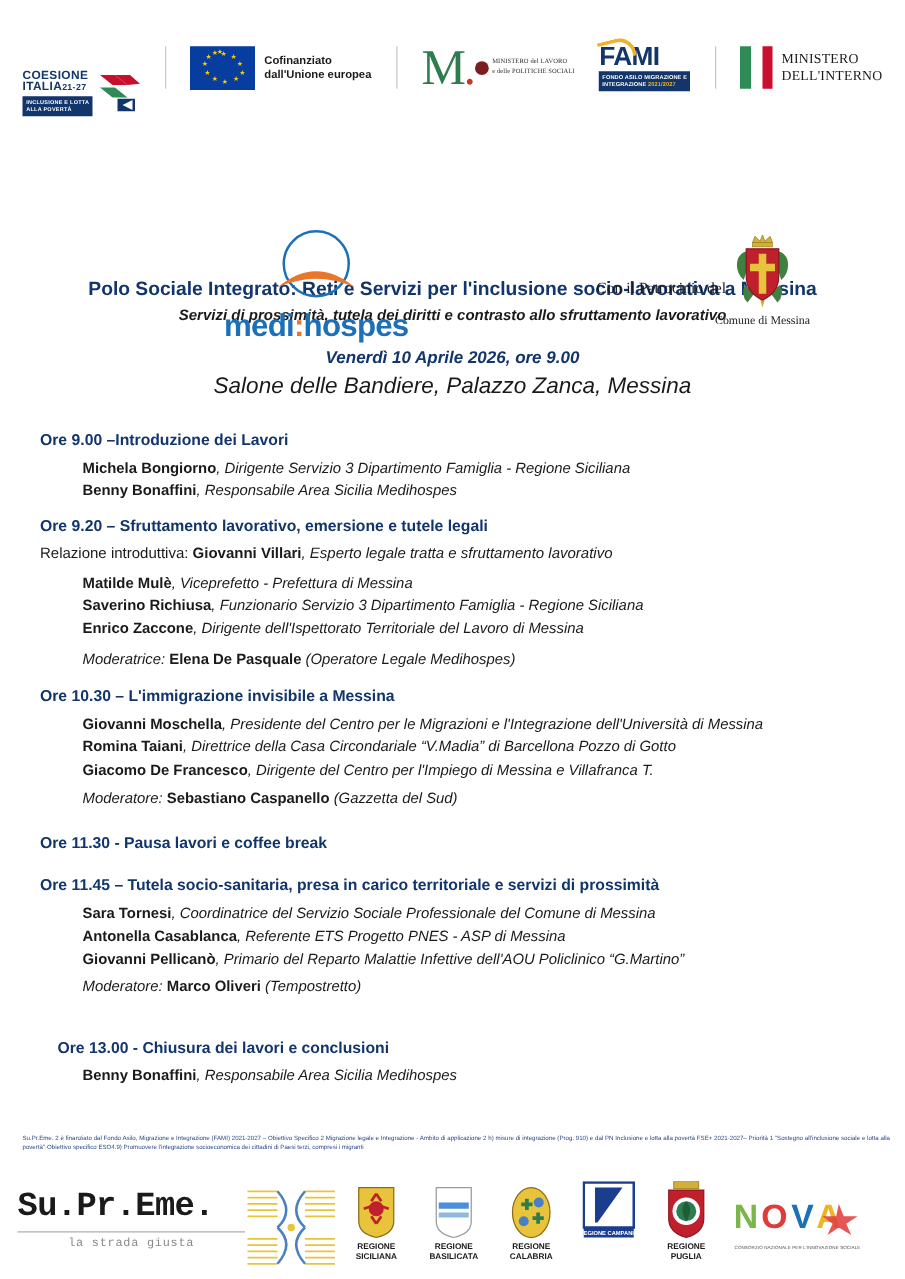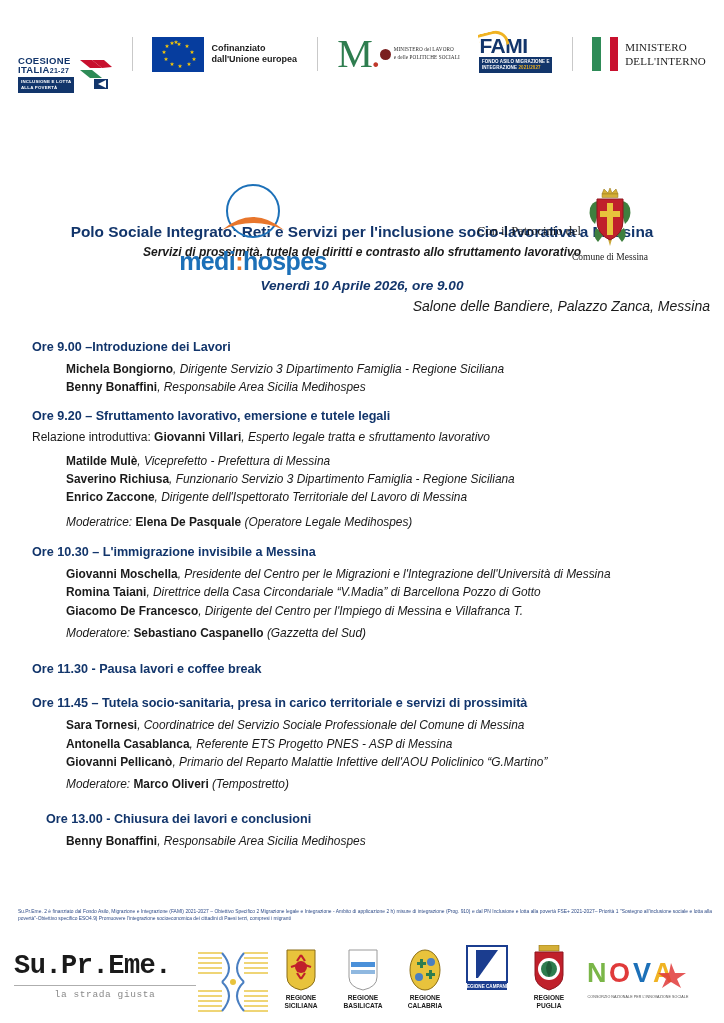--- a/index.html
+++ b/index.html
@@ -165,21 +165,21 @@
   }
   .title-sub {
     font-size: 12px; font-weight: bold; font-style: italic;
     color: #1a1a1a; margin-top: 3px; line-height: 1.3;
   }
   .date-line {
     font-size: 13.6px; font-weight: bold; font-style: italic;
     color: #12356b; margin-top: 17px;
   }
   .venue-line {
-    font-size: 14px; font-style: italic; color: #1a1a1a; margin-top: 5px; text-align: right;
+    font-size: 18px; font-style: italic; color: #1a1a1a; margin-top: 5px;
   }
 
   
   .program { margin-top: 26px; padding: 0 24px 0 32px; }
   .block { margin-bottom: 13px; }
   .block-head {
     font-size: 12.6px; font-weight: bold; color: #12356b;
     margin-bottom: 6px;
   }
   .intro-line {
@@ -441,21 +441,21 @@
       </div>
       <div class="speaker">
         <span class="nm">Giovanni Pellicanò</span><span class="role">, Primario del Reparto Malattie Infettive dell'AOU Policlinico “G.Martino”</span>
       </div>
     </div>
     <div class="moderator" style="margin-top:5px">
       <span>Moderatore: </span><span class="nm">Marco Oliveri</span><span> (Tempostretto)</span>
     </div>
   </div>
 
-  <div class="block block-indent" style="margin-top:18px">
+  <div class="block block-indent" style="margin-top:32px">
     <div class="block-head">Ore 13.00 - Chiusura dei lavori e conclusioni</div>
     <div class="speakers" style="padding-left:20px">
       <div class="speaker">
         <span class="nm">Benny Bonaffini</span><span class="role">, Responsabile Area Sicilia Medihospes</span>
       </div>
     </div>
   </div>
 </div>
 
 <div class="footer-note">Su.Pr.Eme. 2 è finanziato dal Fondo Asilo, Migrazione e Integrazione (FAMI) 2021-2027 – Obiettivo Specifico 2 Migrazione legale e Integrazione - Ambito di applicazione 2 h) misure di integrazione (Prog. 910) e dal PN Inclusione e lotta alla povertà FSE+ 2021-2027– Priorità 1 "Sostegno all'inclusione sociale e lotta alla povertà"-Obiettivo specifico ESO4.9) Promuovere l'integrazione socioeconomica dei cittadini di Paesi terzi, compresi i migranti</div>

